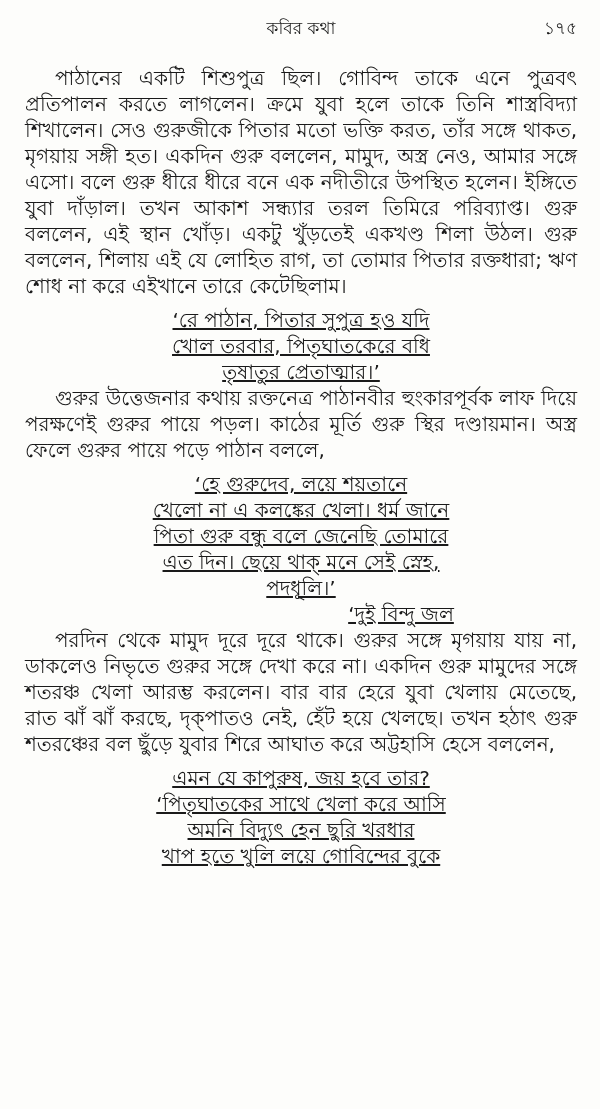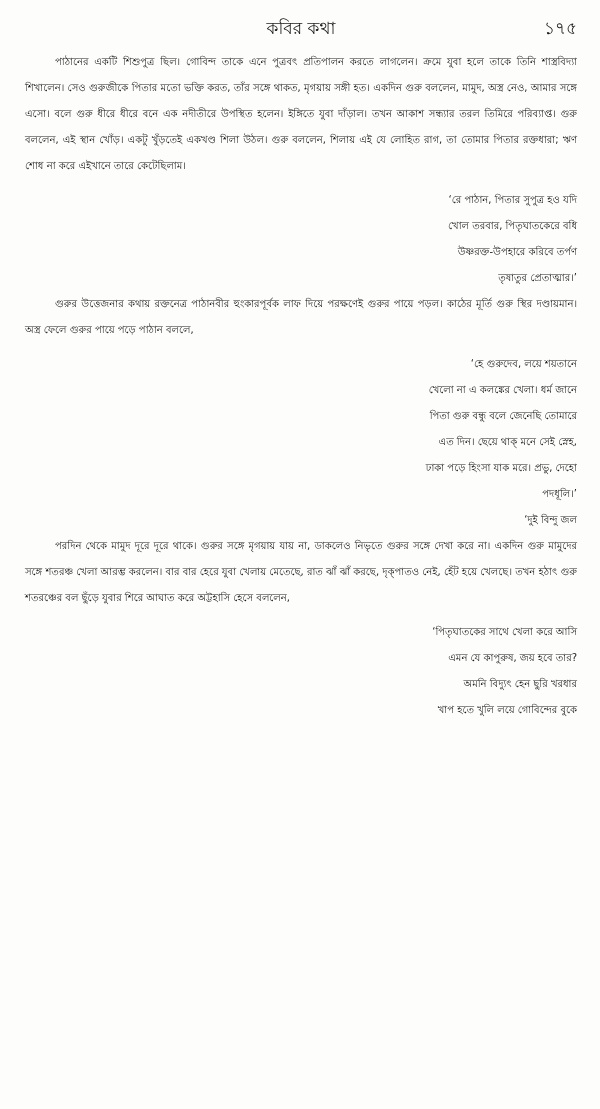--- a/index.html
+++ b/index.html
@@ -29,33 +29,34 @@
     left: 0; right: 0;
     text-align: center;
     top: 0;
   }
   .running-head .pageno {
     position: absolute;
     right: 0;
     top: 0;
   }
   .body {
-    margin-top: 8px;
-    font-size: 10px;
+    margin-top: 24px;
+    font-size: 20px;
     line-height: 26px;
   }
   .para {
     margin: 0;
     text-align: justify;
     text-align-last: left;
     text-indent: 30px;
   }
   .verse {
     margin: 6px 0 0 0;
-    text-align: right;
+    text-align: center;
+    text-decoration: underline;
   }
   .verse .line { display: block; }
   .verse.right-start .line.first {
     padding-left: 200px;
   }
 </style>
 </head>
 <body>
 
 <div class="page">
@@ -63,42 +64,40 @@
     <span class="title">কবির কথা</span>
     <span class="pageno">১৭৫</span>
   </div>
 
   <div class="body">
     <p class="para">পাঠানের একটি শিশুপুত্র ছিল। গোবিন্দ তাকে এনে পুত্রবৎ প্রতিপালন করতে লাগলেন। ক্রমে যুবা হলে তাকে তিনি শাস্ত্রবিদ্যা শিখালেন। সেও গুরুজীকে পিতার মতো ভক্তি করত, তাঁর সঙ্গে থাকত, মৃগয়ায় সঙ্গী হত। একদিন গুরু বললেন, মামুদ, অস্ত্র নেও, আমার সঙ্গে এসো। বলে গুরু ধীরে ধীরে বনে এক নদীতীরে উপস্থিত হলেন। ইঙ্গিতে যুবা দাঁড়াল। তখন আকাশ সন্ধ্যার তরল তিমিরে পরিব্যাপ্ত। গুরু বললেন, এই স্থান খোঁড়। একটু খুঁড়তেই একখণ্ড শিলা উঠল। গুরু বললেন, শিলায় এই যে লোহিত রাগ, তা তোমার পিতার রক্তধারা; ঋণ শোধ না করে এইখানে তারে কেটেছিলাম।</p>
 
     <div class="verse" style="margin-top:8px;">
       <span class="line">‘রে পাঠান, পিতার সুপুত্র হও যদি</span>
       <span class="line">খোল তরবার, পিতৃঘাতকেরে বধি</span>
-      <span class="line">উষ্ণরক্ত-উপহারে করিবে তর্পণ</span>
       <span class="line">তৃষাতুর প্রেতাত্মার।’</span>
     </div>
 
     <p class="para">গুরুর উত্তেজনার কথায় রক্তনেত্র পাঠানবীর হুংকারপূর্বক লাফ দিয়ে পরক্ষণেই গুরুর পায়ে পড়ল। কাঠের মূর্তি গুরু স্থির দণ্ডায়মান। অস্ত্র ফেলে গুরুর পায়ে পড়ে পাঠান বললে,</p>
 
     <div class="verse" style="margin-top:8px;">
       <span class="line">‘হে গুরুদেব, লয়ে শয়তানে</span>
       <span class="line">খেলো না এ কলঙ্কের খেলা। ধর্ম জানে</span>
       <span class="line">পিতা গুরু বন্ধু বলে জেনেছি তোমারে</span>
       <span class="line">এত দিন। ছেয়ে থাক্ মনে সেই স্নেহ,</span>
-      <span class="line">ঢাকা পড়ে হিংসা যাক মরে। প্রভু, দেহো</span>
       <span class="line">পদধূলি।’</span>
     </div>
 
 
     <div class="verse right-start" style="margin-top:0;">
       <span class="line first">‘দুই বিন্দু জল</span>
     </div>
 
     <p class="para">পরদিন থেকে মামুদ দূরে দূরে থাকে। গুরুর সঙ্গে মৃগয়ায় যায় না, ডাকলেও নিভৃতে গুরুর সঙ্গে দেখা করে না। একদিন গুরু মামুদের সঙ্গে শতরঞ্চ খেলা আরম্ভ করলেন। বার বার হেরে যুবা খেলায় মেতেছে, রাত ঝাঁ ঝাঁ করছে, দৃক্‌পাতও নেই, হেঁট হয়ে খেলছে। তখন হঠাৎ গুরু শতরঞ্চের বল ছুঁড়ে যুবার শিরে আঘাত করে অট্টহাসি হেসে বললেন,</p>
 
     <div class="verse" style="margin-top:8px;">
+      <span class="line">এমন যে কাপুরুষ, জয় হবে তার?</span>
       <span class="line">‘পিতৃঘাতকের সাথে খেলা করে আসি</span>
-      <span class="line">এমন যে কাপুরুষ, জয় হবে তার?</span>
       <span class="line">অমনি বিদ্যুৎ হেন ছুরি খরধার</span>
       <span class="line">খাপ হতে খুলি লয়ে গোবিন্দের বুকে</span>
     </div>
   </div>
 </div>
 
 </body></html>

